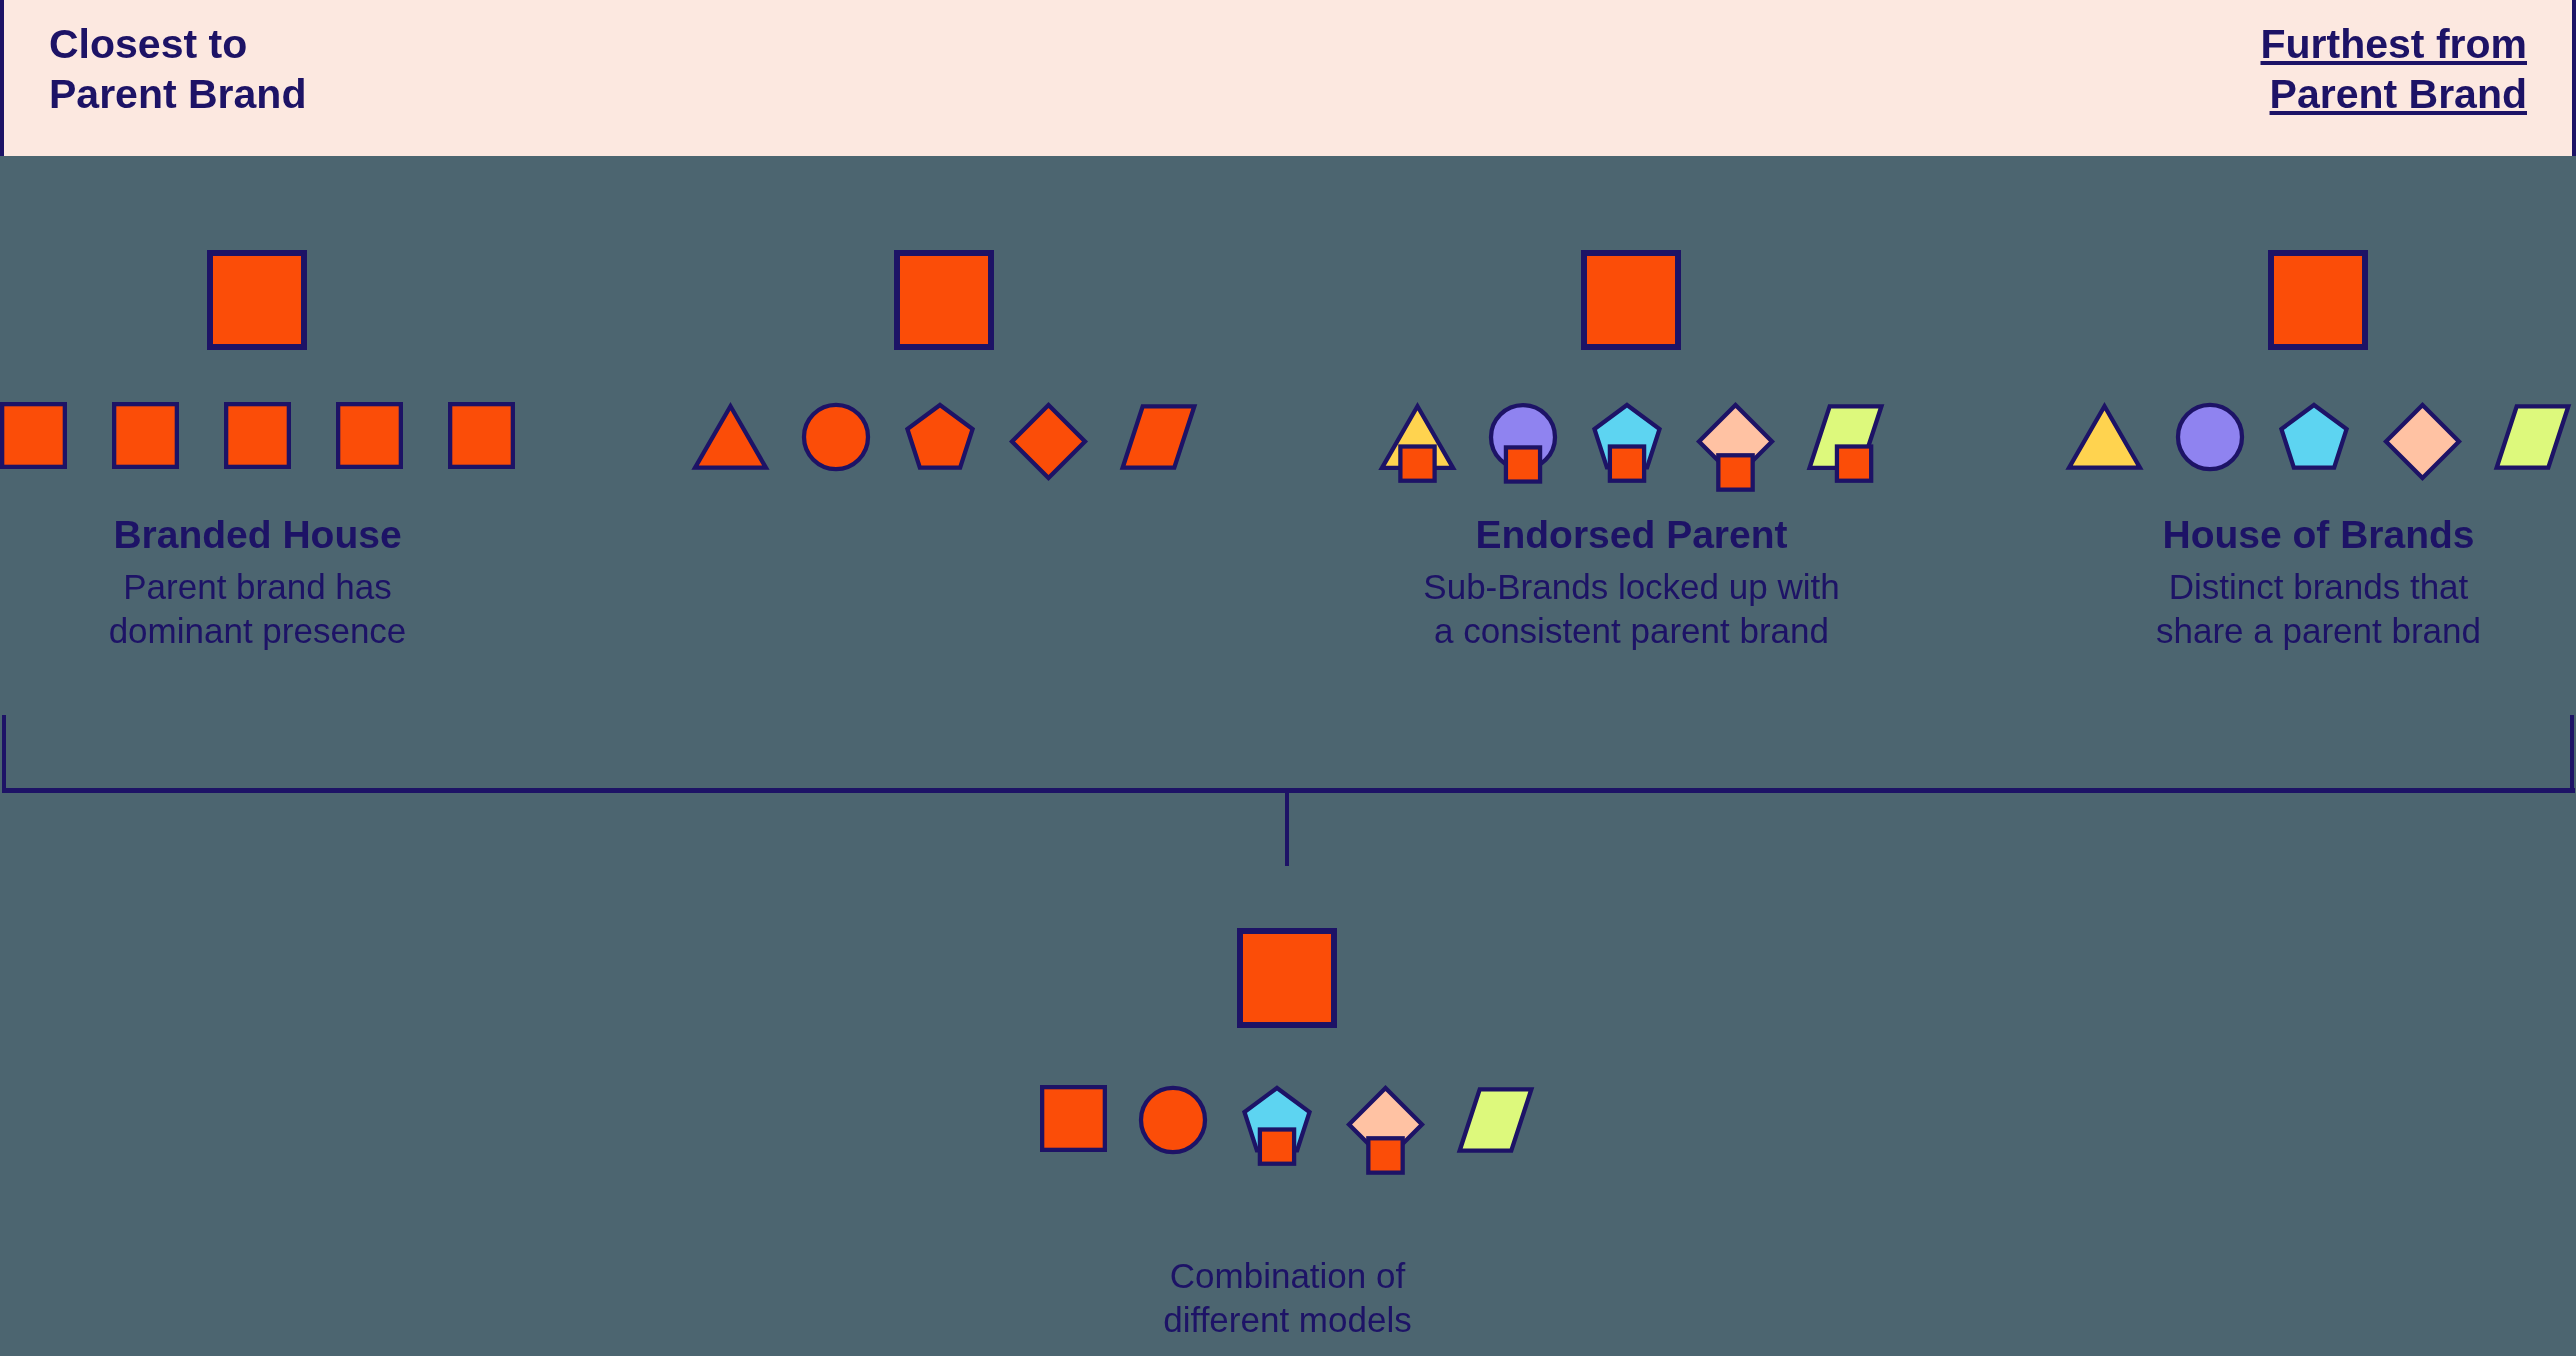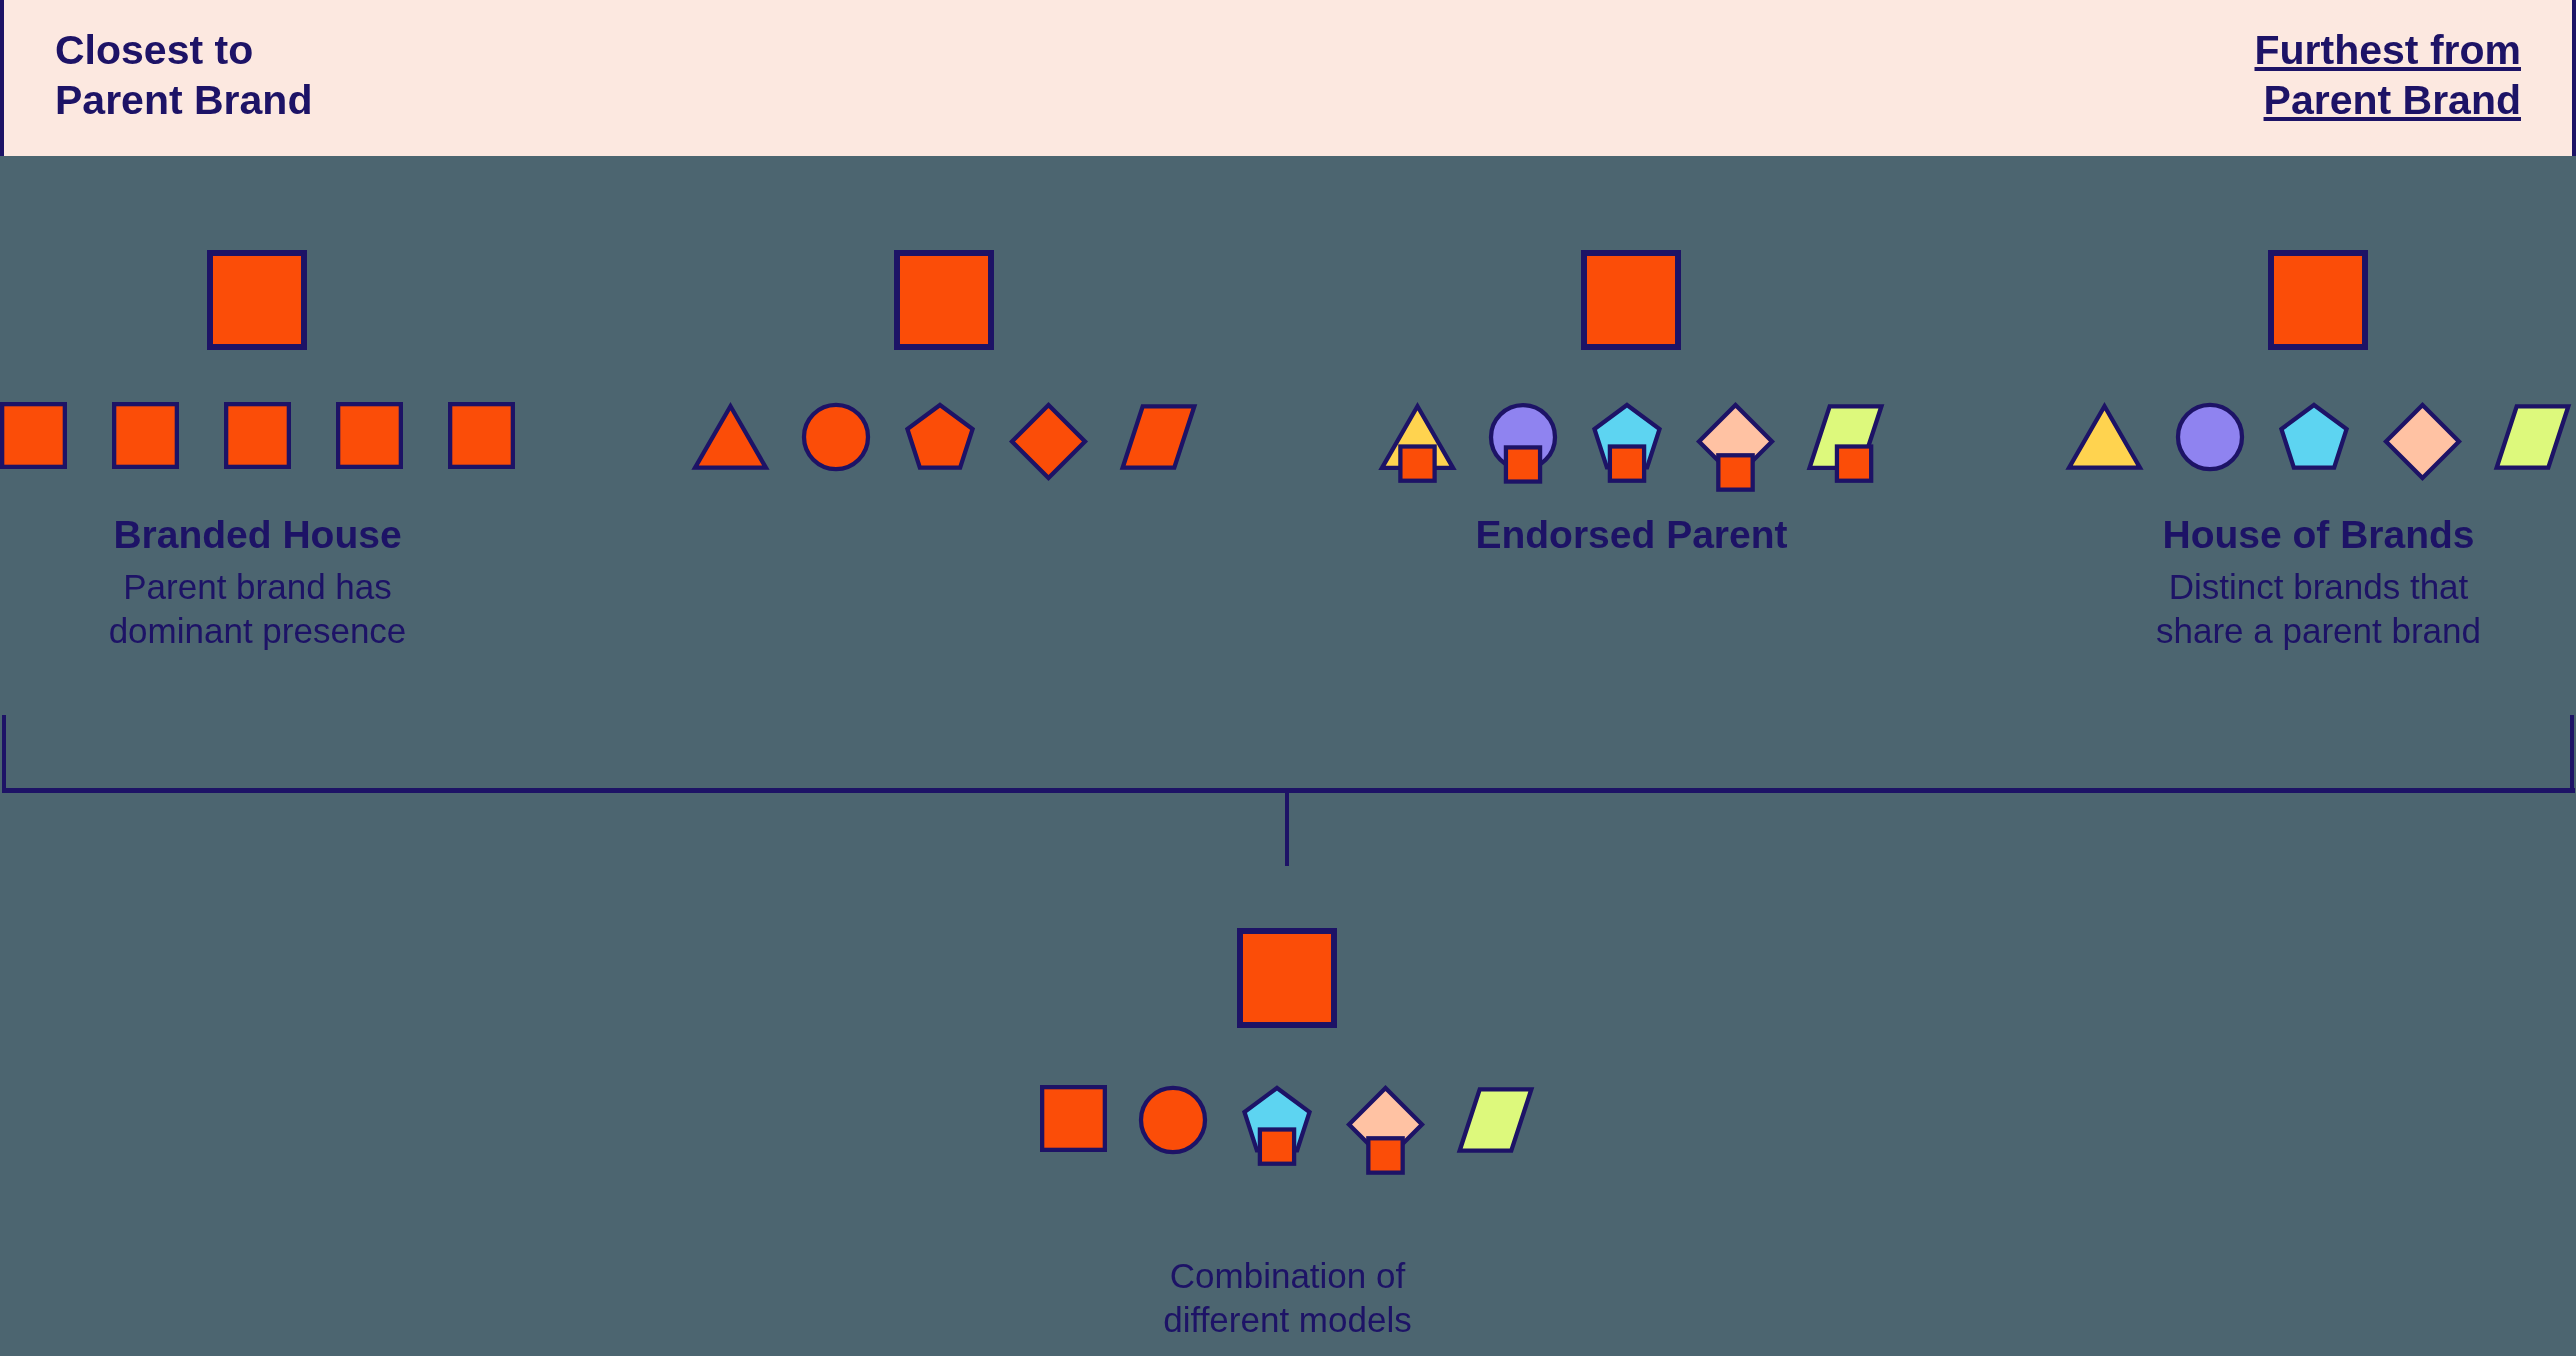--- a/index.html
+++ b/index.html
@@ -10,21 +10,21 @@
   }
   
   .header{
     position:absolute;left:0;top:0;width:2576px;height:156px;
     background:var(--header_bg);
     border-left:4.3px solid var(--navy);
     border-right:4.3px solid var(--navy);
     box-sizing:border-box;
   }
   .header-label{
-    position:absolute;top:19px;margin:6px;
+    position:absolute;top:19px;margin:0;
     font-size:41px;font-weight:700;line-height:50px;
     color:var(--navy);white-space:pre-line;
   }
   .header-label.left{left:45px;text-align:left;}
   .header-label.right{right:45px;text-align:right;text-decoration:underline;}
 
   
   .column{position:absolute;top:0;width:601px;height:1357px;}
   .parent-wrap{position:absolute;top:250px;left:250px;width:100px;height:100px;}
   .shape-row{
@@ -177,20 +177,22 @@
         </g>
       </svg>
       <svg width="79" height="83" viewBox="0 0 92 97" xmlns="http://www.w3.org/2000/svg">
         <g stroke="#1D1366" stroke-width="5" stroke-linejoin="miter">
           <polygon points="27.5,5 88,5 64.5,77 4,77" fill="#DDF97C"></polygon>
           <rect x="36" y="52" width="40" height="40" fill="#FB4D08"></rect>
         </g>
       </svg>
     </div>
   <h3 class="col-title">Endorsed Parent</h3>
+  <p class="col-desc">Sub-Brands locked up with
+a consistent parent brand</p>
 </section>
 
 <section class="column" style="left:2018px">
   <div class="parent-wrap">
       <svg width="100" height="100" viewBox="0 0 117 117" xmlns="http://www.w3.org/2000/svg">
         <g stroke="#1D1366" stroke-width="5" stroke-linejoin="miter">
           <rect x="3.5" y="3.5" width="110" height="110" stroke-width="7" fill="#FB4D08"></rect>
         </g>
       </svg>
     </div>

